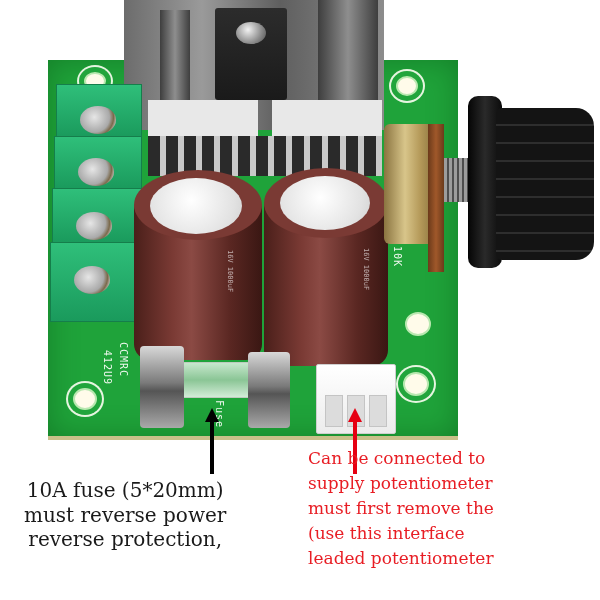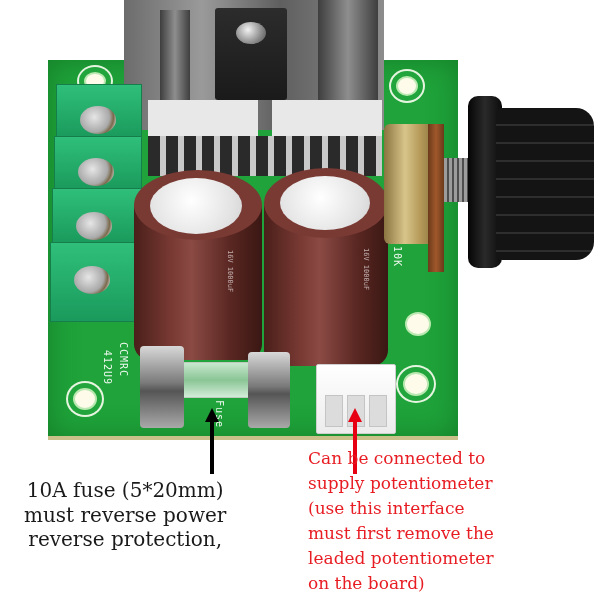--- a/index.html
+++ b/index.html
@@ -128,17 +128,16 @@
 
 <div class="abs" style="left:24px;top:478px;">
   <div class="note-black">10A fuse (5*20mm)</div>
   <div class="note-black">must reverse power</div>
   <div class="note-black">reverse protection,</div>
 </div>
 
 <div class="abs" style="left:308px;top:446px;">
   <div class="note-red">Can be connected to</div>
   <div class="note-red">supply potentiometer</div>
+  <div class="note-red">must first remove the</div>
   <div class="note-red">(use this interface</div>
-  <div class="note-red">must first remove the</div>
   <div class="note-red">leaded potentiometer</div>
-  <div class="note-red">on the board)</div>
 </div>
 
 </body></html>

